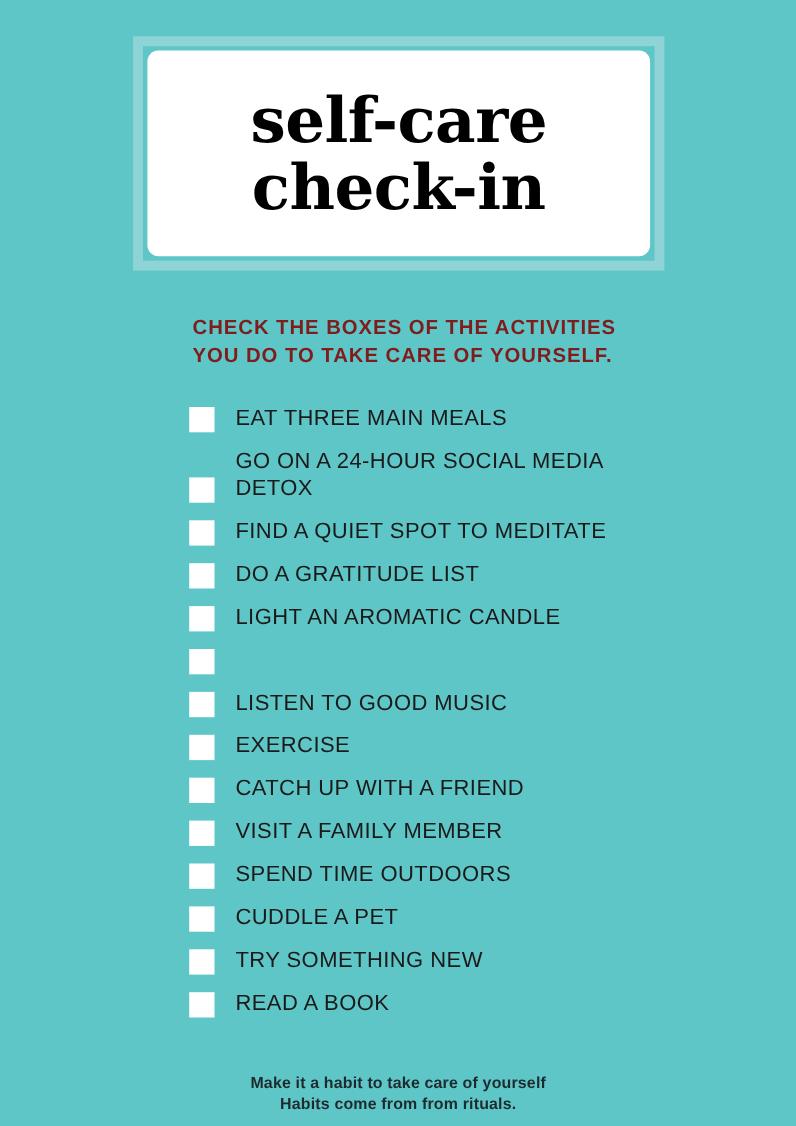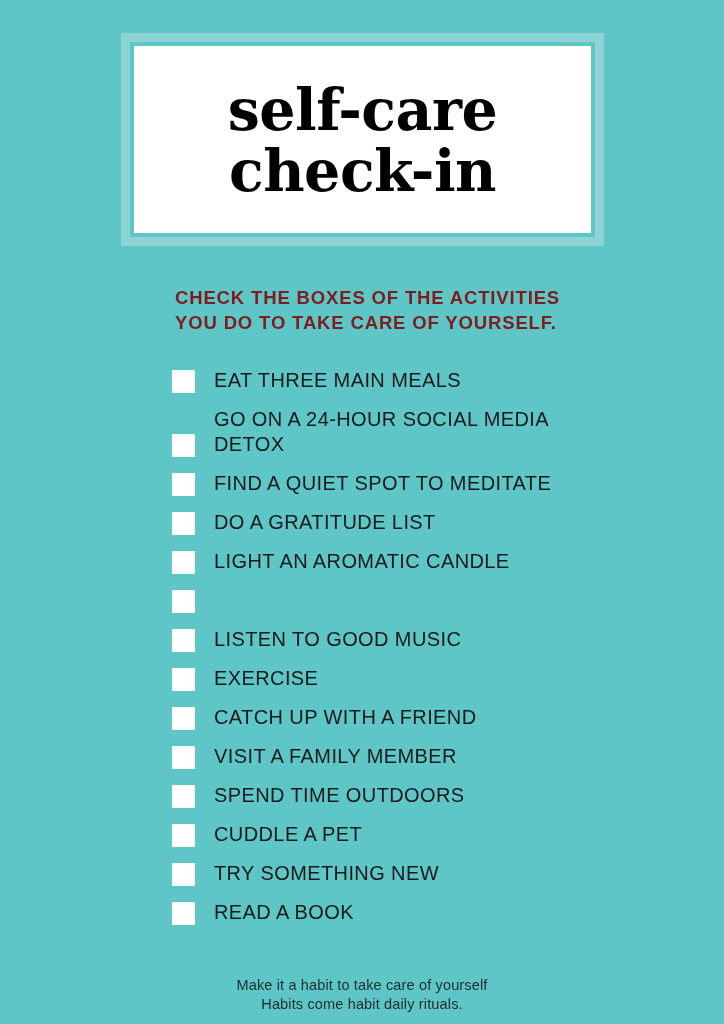--- a/index.html
+++ b/index.html
@@ -35,20 +35,21 @@
   }
 
   #title-card {
     width: 100%;
     height: 100%;
     background: #ffffff;
     display: flex;
     flex-direction: column;
     align-items: center;
     justify-content: center;
+    border-radius: 10px;
   }
 
   .title-line {
     font-family: "DejaVu Serif", serif;
     font-weight: bold;
     font-size: 57px;
     line-height: 1.07;
     color: #000000;
     letter-spacing: -0.5px;
     white-space: nowrap;
@@ -108,20 +109,21 @@
     max-width: 372px;
   }
 
   
   #footer {
     position: absolute;
     left: 0;
     top: 976px;
     width: 724px;
     text-align: center;
+    font-weight: bold;
   }
 
   .footer-line {
     font-family: "Liberation Sans", sans-serif;
     font-size: 14.5px;
     line-height: 19px;
     color: #1d2b2e;
     letter-spacing: 0.15px;
   }
 </style>
@@ -195,14 +197,14 @@
       <div class="check-label">TRY SOMETHING NEW</div>
     </div>
     <div class="check-row">
       <div class="check-box"></div>
       <div class="check-label">READ A BOOK</div>
     </div>
   </div>
 
 <div id="footer">
   <div class="footer-line">Make it a habit to take care of yourself</div>
-  <div class="footer-line">Habits come habit daily rituals.</div>
+  <div class="footer-line">Habits come from from rituals.</div>
 </div>
 
 </body></html>

